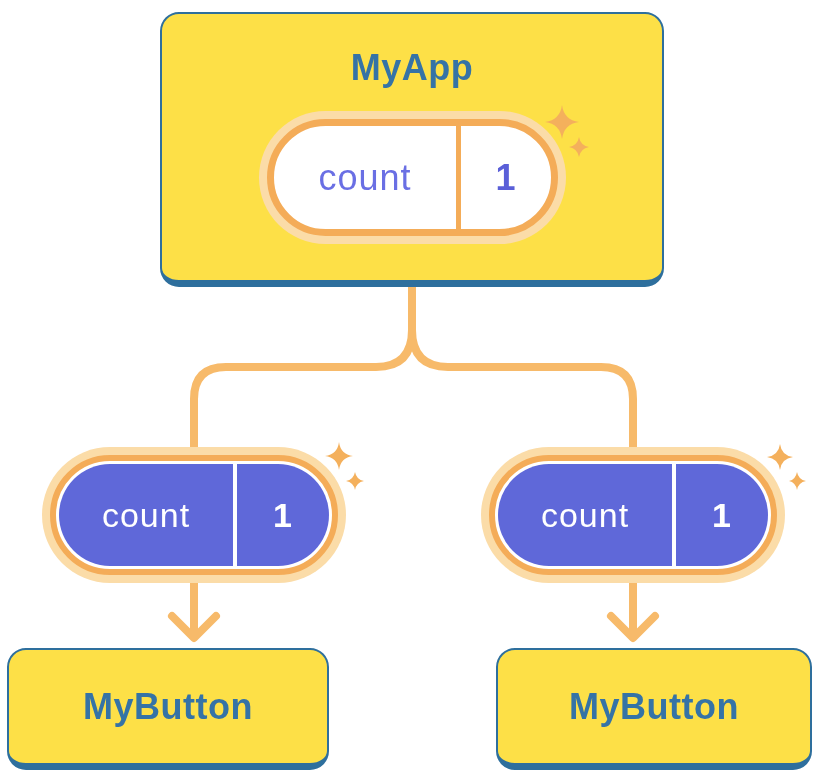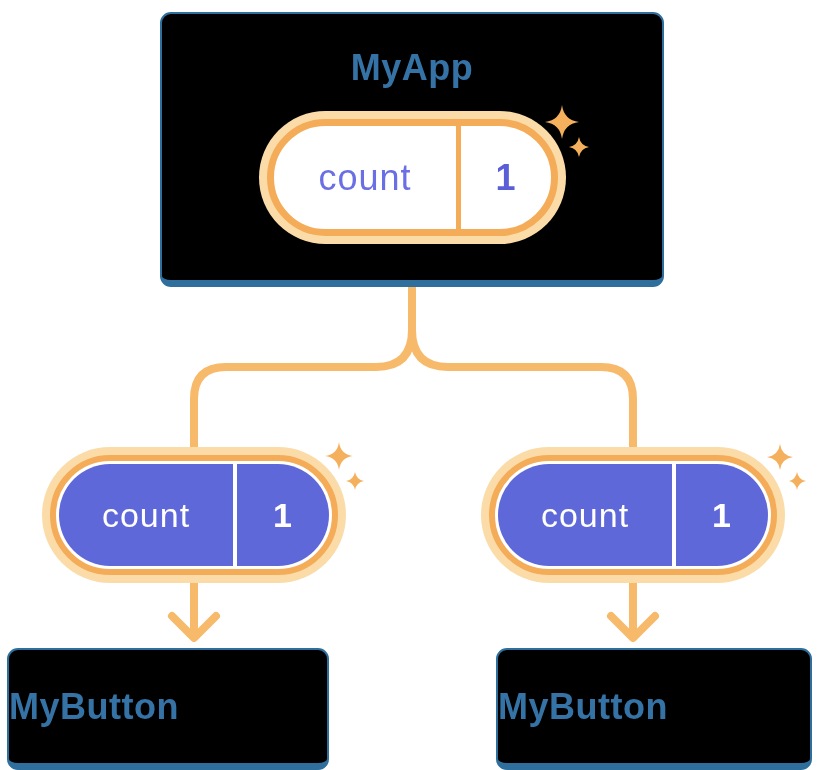--- a/index.html
+++ b/index.html
@@ -19,37 +19,37 @@
   }
   svg.connectors path {
     fill: none;
     stroke: var(--line_orange);
     stroke-width: 8;
     stroke-linecap: round;
     stroke-linejoin: round;
   }
   .card {
     position: absolute;
-    background: #000000;
+    background: #fde047;
     border: 2.5px solid var(--box_border_blue);
     border-bottom-width: 7px;
-    border-radius: 11px;
+    border-radius: 19px;
     box-sizing: border-box;
     z-index: 1;
   }
   .card-myapp { left: 160px; top: 12px; width: 504px; height: 275px; }
   .card-title {
     color: var(--box_text_blue);
     font-size: 36px;
     font-weight: 700;
     letter-spacing: 0.5px;
     text-align: center;
   }
   .myapp-title { position: absolute; left: 0; right: 0; top: 33px; }
-  .card-btn { display: flex; align-items: center; }
+  .card-btn { display: flex; align-items: center; justify-content: center; }
   .btn-left  { left: 7px;   top: 648px; width: 322px; height: 122px; }
   .btn-right { left: 496px; top: 648px; width: 316px; height: 122px; }
 
   
   .pill-root {
     position: absolute;
     left: 267px; top: 119px;
     width: 291px; height: 117px;
     box-sizing: border-box;
     border: 7px solid var(--pill_border_orange);

